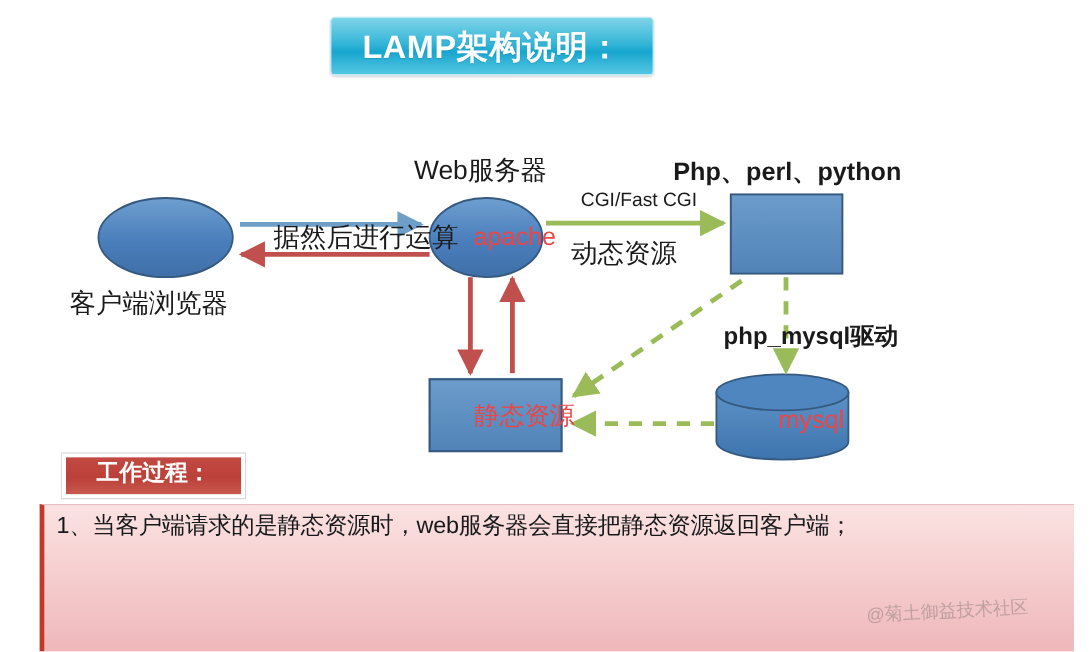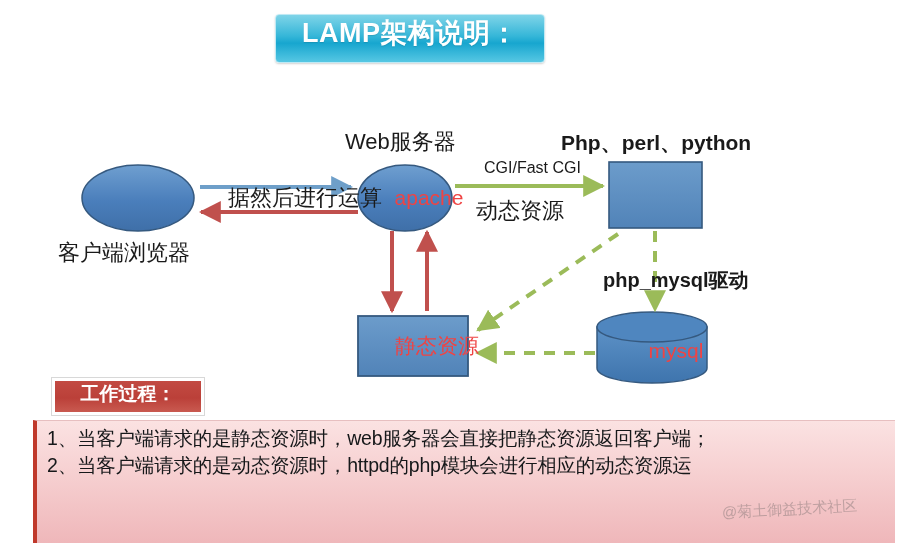--- a/index.html
+++ b/index.html
@@ -21,21 +21,21 @@
     position: absolute;
     left: 275px;
     top: 14px;
     width: 268px;
     height: 47px;
     border-radius: 4px;
     background: linear-gradient(180deg, #7fd4e8 0%, #35b6d8 45%, #17a6cf 60%, #56c7e3 100%);
     border: 1px solid #bfe9f4;
     box-shadow: 0 1px 2px rgba(0,0,0,0.18);
     display: flex;
-    align-items: flex-start;
+    align-items: center;
     justify-content: center;
   }
   .title-banner span {
     color: #ffffff;
     font-size: 27px;
     font-weight: 600;
     letter-spacing: 0.5px;
     text-shadow: 0 1px 1px rgba(0,0,0,0.12);
     white-space: nowrap;
   }
@@ -205,16 +205,15 @@
 <div class="diag-label" style="left:476px; top:196px; font-size:22px;">动态资源</div>
 
 <div class="diag-label" style="left:603px; top:267px; font-size:20px; font-weight:600;">php_mysql驱动</div>
 
 <div class="work-heading">
   <span>工作过程：</span>
 </div>
 
 <div class="desc-block">
   <div class="desc-line">1、当客户端请求的是静态资源时，web服务器会直接把静态资源返回客户端；</div>
-  <div class="desc-line">2、当客户端请求的是动态资源时，httpd的php模块会进行相应的动态资源运</div>
 </div>
 
 <div class="watermark">@菊土御益技术社区</div>
 
 </body></html>

